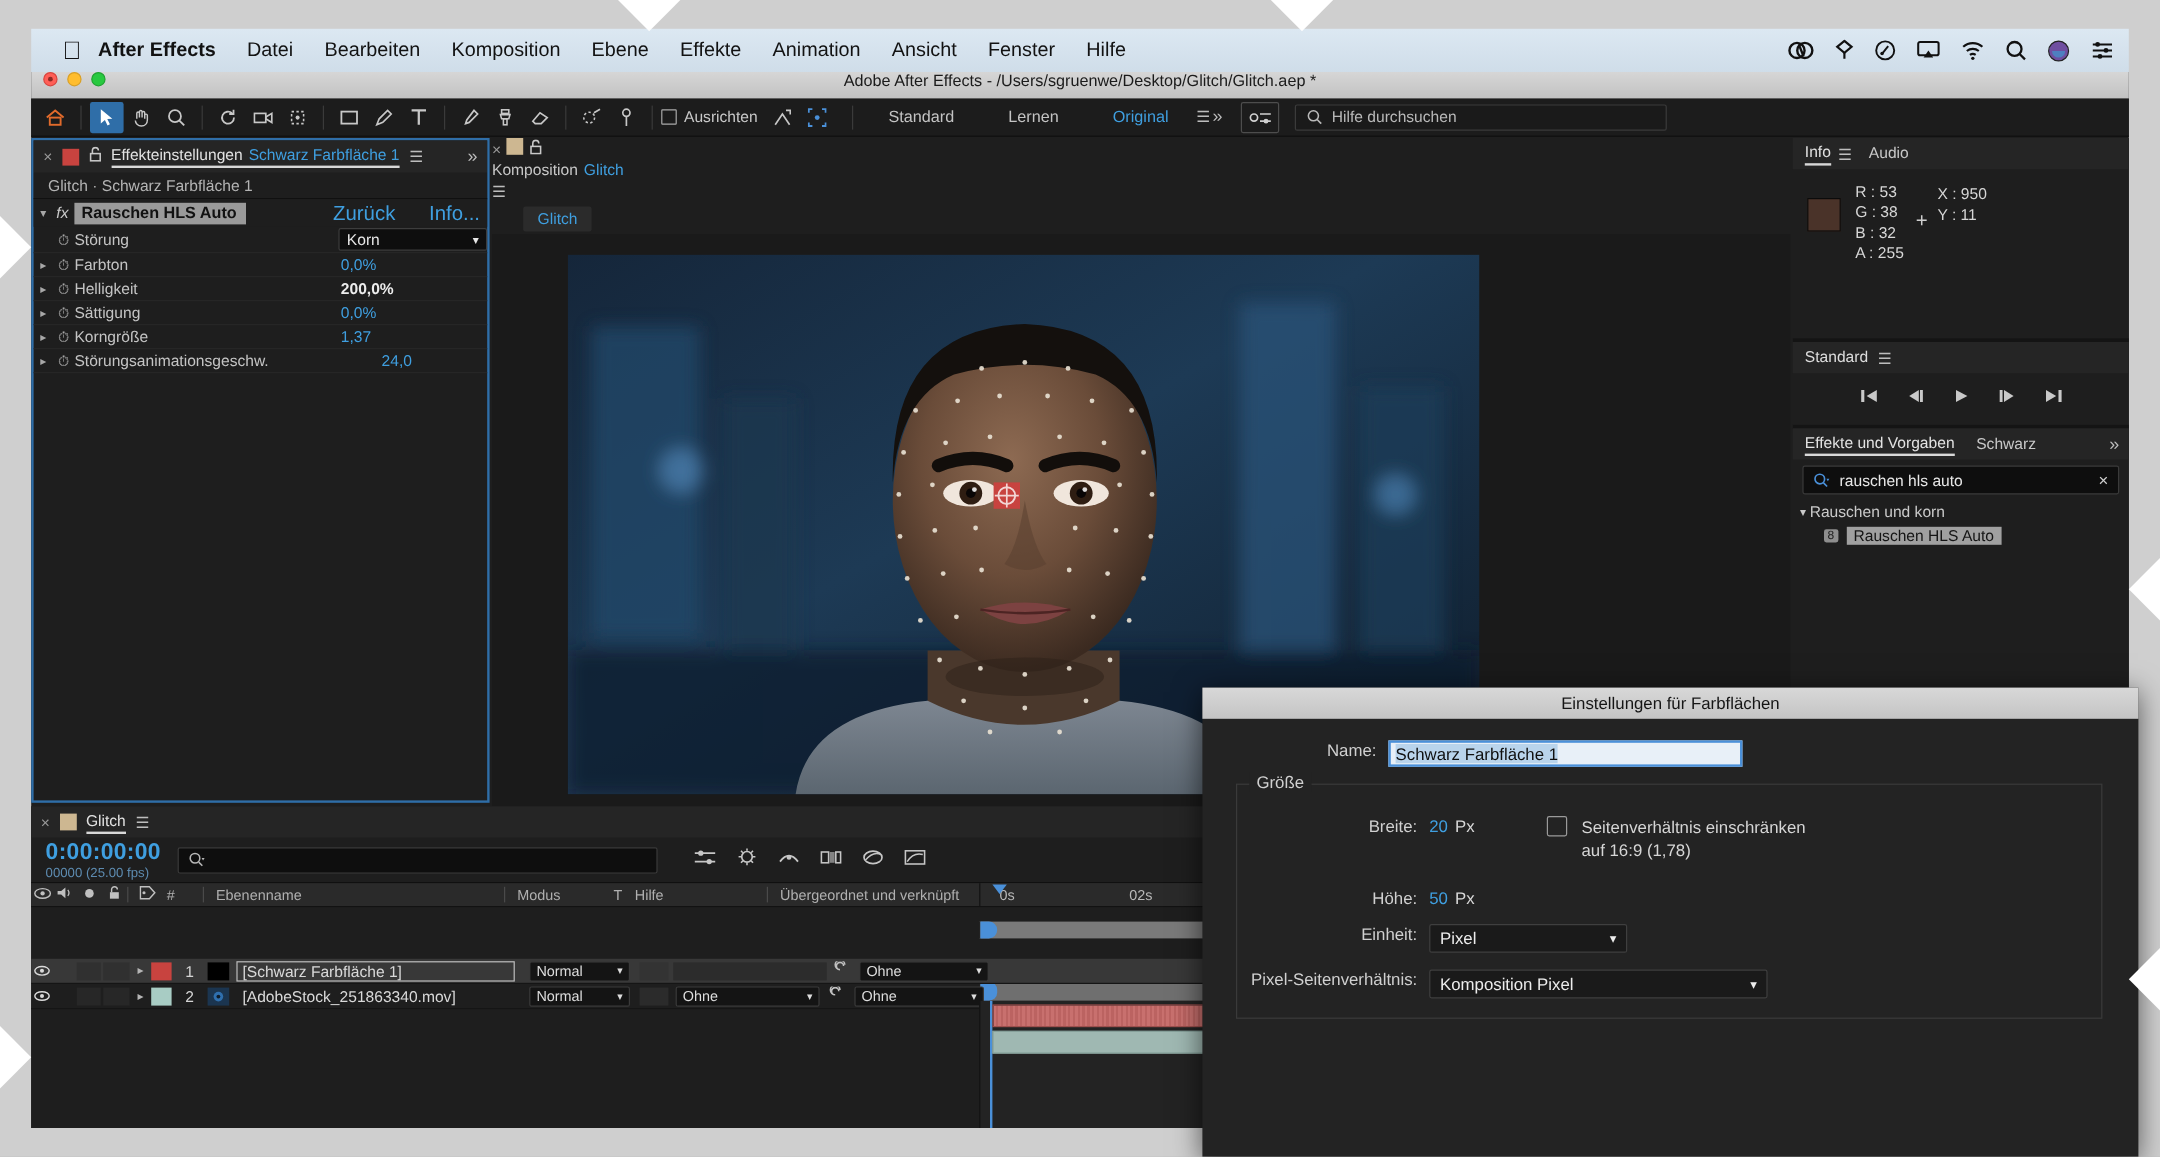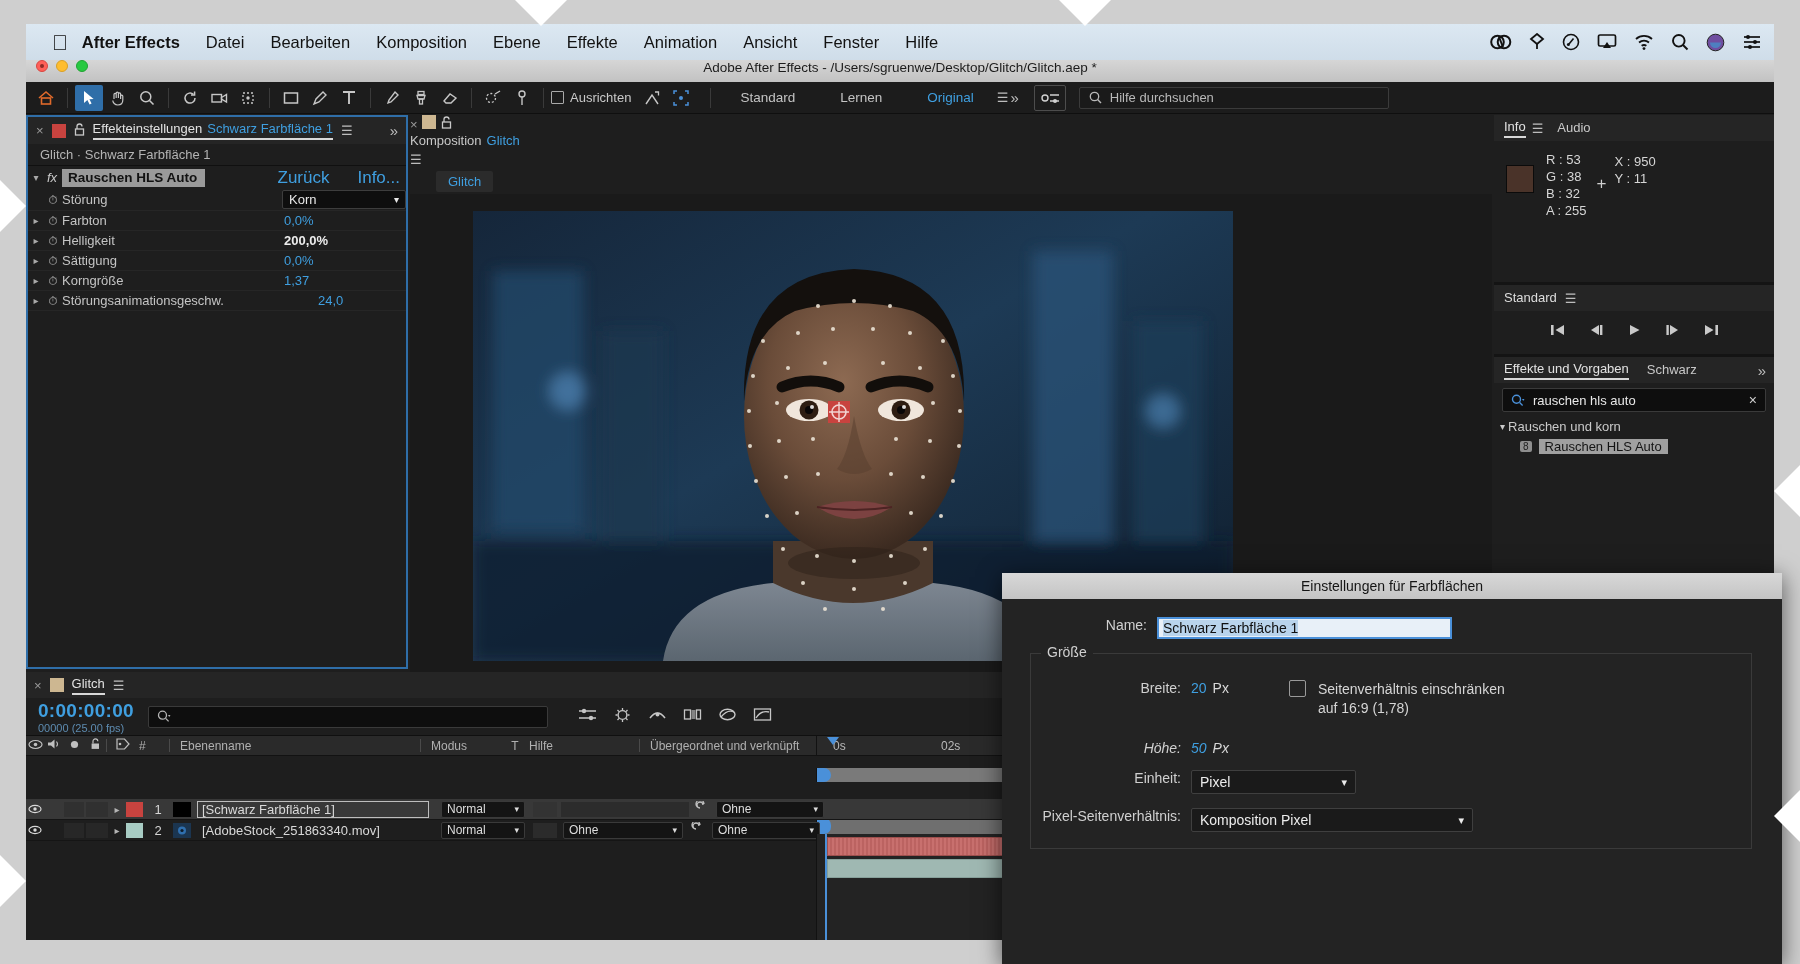--- a/index.html
+++ b/index.html
@@ -993,21 +993,21 @@
           <span style="margin-left:6px;">Px</span>
           <span style="margin-left:60px; display:flex; align-items:flex-start; gap:12px;">
             <span class="dchk"></span>
             <span style="line-height:19px; color:#d6d6d6;">
               <span>Seitenverhältnis einschränken</span><br>
               <span>auf 16:9 (1,78)</span>
             </span>
           </span>
         </div>
 
-        <div class="drow" style="font-style:italic;">
+        <div class="drow" style="">
           <span class="dlabel" style="width:150px;">Höhe:</span>
           <span class="numval">50</span>
           <span style="margin-left:6px;">Px</span>
         </div>
 
         <div class="drow" style="margin-bottom:14px;">
           <span class="dlabel" style="width:150px;">Einheit:</span>
           <span class="dsel" style="width:165px;">
             <span>Pixel</span>
             <span style="font-size:11px;">▾</span>

